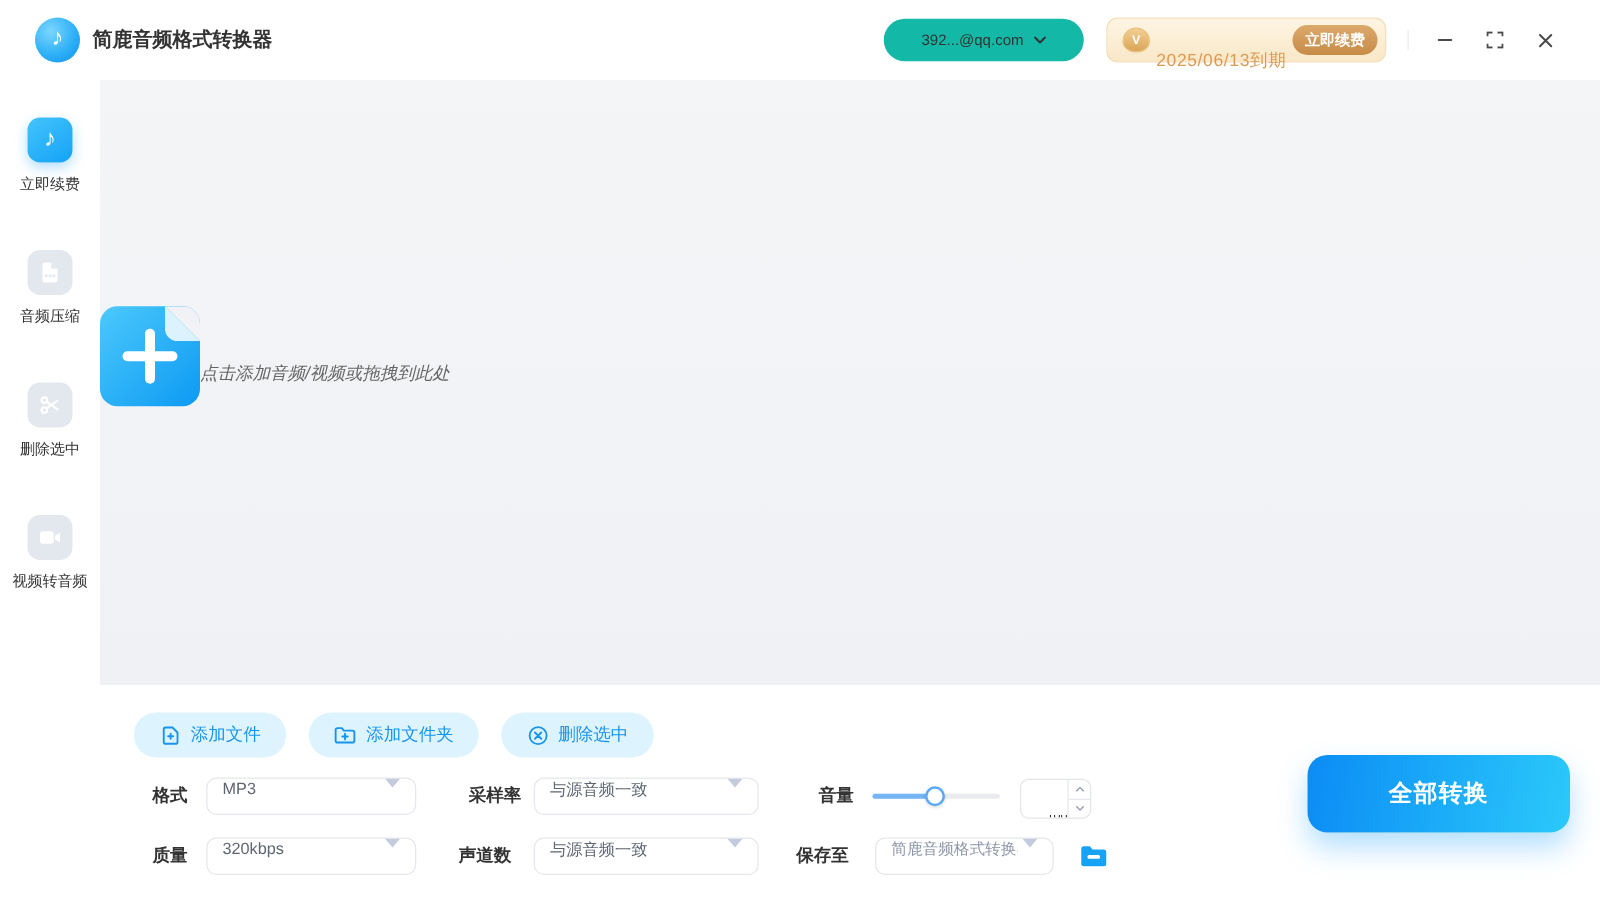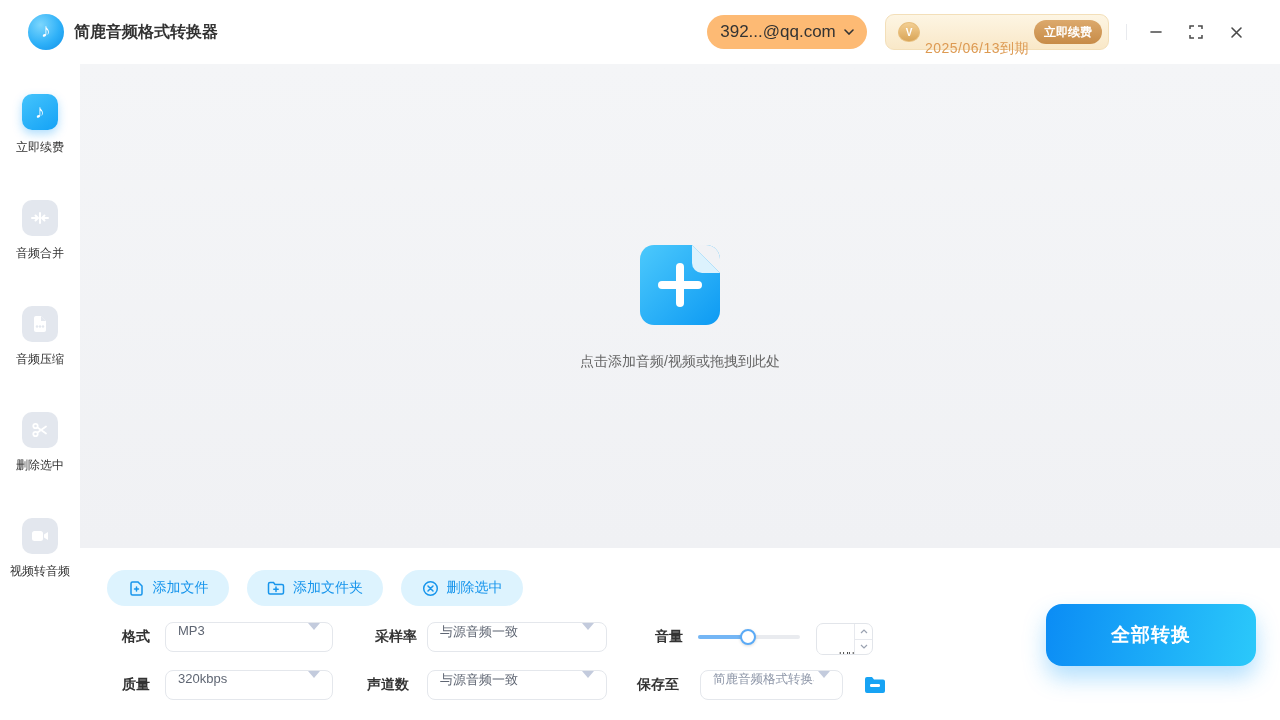--- a/index.html
+++ b/index.html
@@ -16,22 +16,22 @@
     position:absolute; left:28px; top:14px; width:36px; height:36px; border-radius:50%;
     background:radial-gradient(circle at 35% 30%, #7cd6fd 0%, #2fb1f8 55%, #0e8fe8 100%);
     display:flex; align-items:center; justify-content:center;
     color:#fff; font-size:19px;
   }
   .logo::after { content:"♪"; margin-top:-2px; }
   .app-title { position:absolute; left:74px; top:0; height:64px; display:flex; align-items:center; font-size:16px; font-weight:700; color:#333; }
 
   .account-pill {
     position:absolute; left:707px; top:15px; width:160px; height:34px; border-radius:17px;
-    background:#fdba74; display:flex; align-items:center; justify-content:center; gap:8px;
-    font-size:17px; color:#333; cursor:pointer;
+    background:#14b8a6; display:flex; align-items:center; justify-content:center; gap:8px;
+    font-size:12px; color:#333; cursor:pointer;
   }
   .chev-down { width:10px; height:6px; }
 
   .vip-pill {
     position:absolute; left:885px; top:14px; width:224px; height:36px; border-radius:9px;
     background:linear-gradient(180deg,#fdf5e3,#f9e8c8); border:1px solid #f3dfb9;
     display:flex; align-items:center; padding:0 6px 0 12px;
   }
   .vip-badge {
     width:22px; height:20px; border-radius:50% 50% 48% 48% / 55% 55% 45% 45%;
@@ -68,21 +68,21 @@
     box-shadow:0 4px 10px rgba(30,160,250,.35);
   }
   .side-label { font-size:12px; color:#333; white-space:nowrap; }
   .note-glyph { font-size:19px; line-height:1; margin-top:-2px; }
 
   
   .main {
     position:absolute; left:80px; top:64px; width:1200px; height:484px;
     background:linear-gradient(180deg,#f4f5f7 0%, #f0f1f4 100%);
   }
-  .dropzone { position:absolute; left:0; top:181px; width:1200px; display:flex; flex-direction:column; align-items:center; cursor:pointer; }
+  .dropzone { position:absolute; left:0; top:181px; width:1200px; display:flex; flex-direction:row; align-items:center; cursor:pointer;font-style:italic; }
   .file-icon {
     position:relative; width:80px; height:80px; border-radius:14px;
     background:linear-gradient(135deg,#4cc9fc 0%,#0d9af3 100%); overflow:hidden;
   }
   .file-icon .cut {
     position:absolute; top:0; right:0; width:0; height:0;
     border-style:solid; border-width:0 28px 28px 0;
     border-color:transparent #f1f2f5 transparent transparent;
   }
   .file-icon .fold {
@@ -203,32 +203,20 @@
 
   <div class="sidebar">
 
     <div class="side-item active">
       <span class="side-ico">
           <span class="note-glyph">♪</span>
         </span>
       <span class="side-label">立即续费</span>
     </div>
 
-    <div class="side-item">
-      <span class="side-ico">
-        <svg width="20" height="20" viewBox="0 0 20 20" fill="none" stroke="#fff" stroke-width="2" stroke-linecap="round">
-          <path d="M2 10 H7"></path>
-            <path d="M5.5 7.5 L8 10 L5.5 12.5" fill="none"></path>
-          <path d="M10 5 V15"></path>
-          <path d="M18 10 H13"></path>
-            <path d="M14.5 7.5 L12 10 L14.5 12.5" fill="none"></path>
-        </svg>
-      </span>
-      <span class="side-label">音频合并</span>
-    </div>
 
     <div class="side-item">
       <span class="side-ico">
         <svg width="20" height="20" viewBox="0 0 20 20" fill="#fff">
           <path d="M4 4 Q4 2 6 2 H11 L16 7 V16 Q16 18 14 18 H6 Q4 18 4 16 Z" fill="#fff"></path>
           <path d="M11 2 L11 7 L16 7 Z" fill="#e3e7ee"></path>
           <circle cx="7" cy="12.5" r="1.2" fill="#e3e7ee"></circle>
             <circle cx="10" cy="12.5" r="1.2" fill="#e3e7ee"></circle>
             <circle cx="13" cy="12.5" r="1.2" fill="#e3e7ee"></circle>
         </svg>

